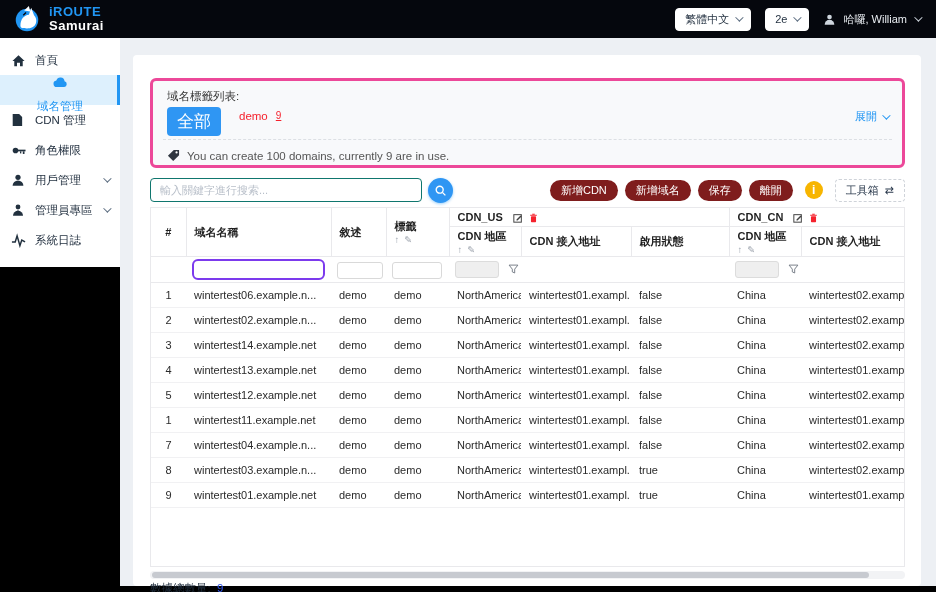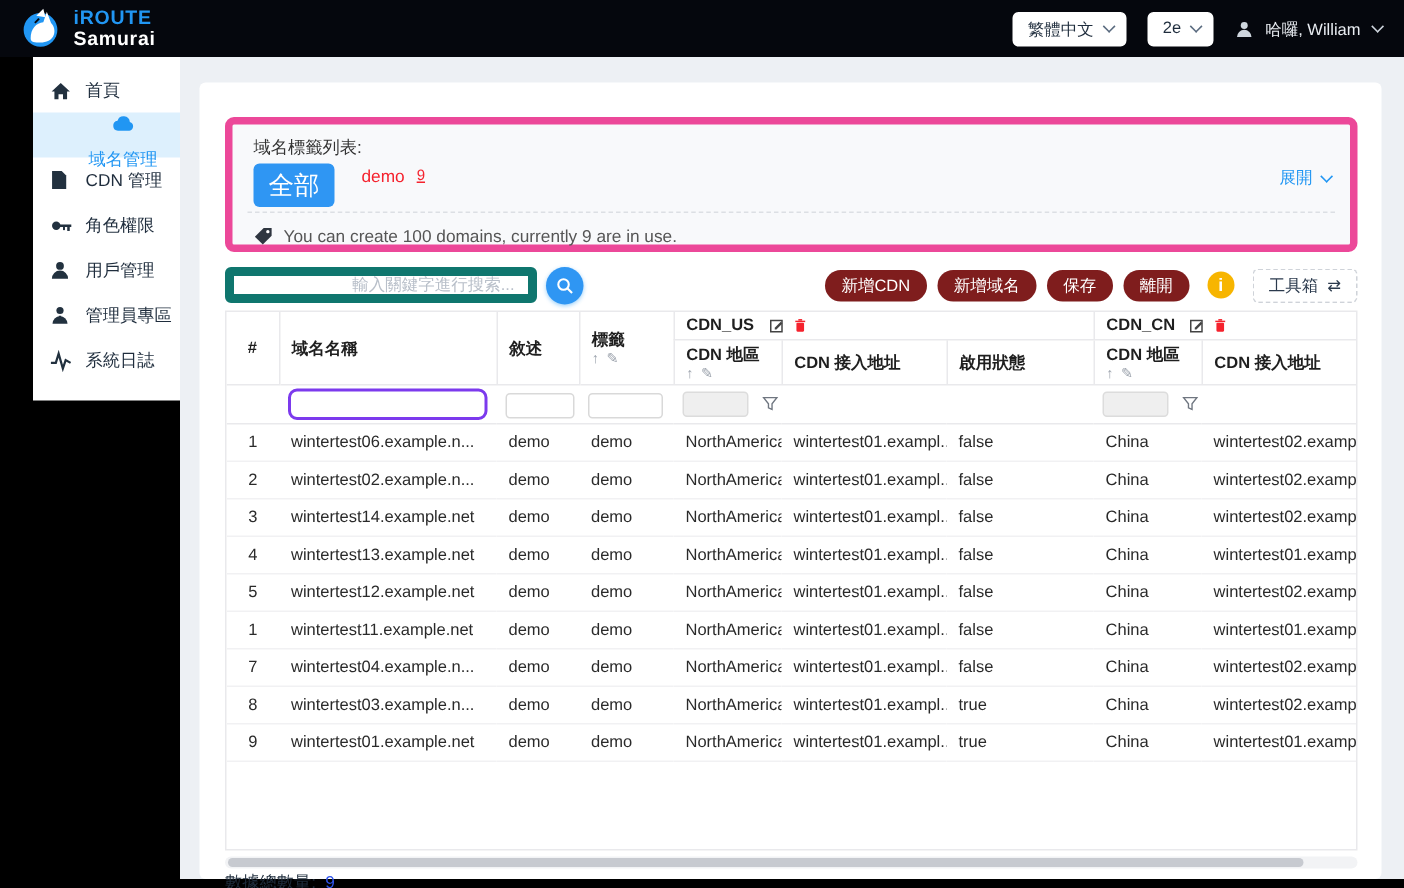--- a/index.html
+++ b/index.html
@@ -17,53 +17,53 @@
   .topbar-right { margin-left:auto; display:flex; align-items:center; gap:14px; }
   .top-pill { background:#fff; border:1px solid #fff; border-radius:4px; height:23px; padding:0 9px;
               font-size:11px; color:#1f2d3d; display:flex; align-items:center; gap:6px; cursor:pointer; }
   .chev { width:6px; height:6px; border-right:1.4px solid #5a6b7f; border-bottom:1.4px solid #5a6b7f;
           transform:rotate(45deg) translateY(-2px); display:inline-block; }
   .chev.white { border-color:#cfd6de; }
   .chev.blue  { border-color:#2196f3; }
   .user-menu { display:flex; align-items:center; gap:7px; color:#e9edf2; font-size:11px; cursor:pointer; }
 
   
-  .sidebar { position:absolute; left:0; top:38px; width:120px; height:554px; background:#000;margin-left:22px; }
+  .sidebar { position:absolute; left:0; top:38px; width:120px; height:554px; background:#000; }
   .sidebar-menu { background:#fff; padding:7px 0 12px 0; }
   .side-item { height:30px; display:flex; align-items:center; gap:9px; padding:0 11px;
                font-size:11.5px; color:#1f2d3d; cursor:pointer; position:relative; }
   .side-item .s-icon { width:15px; height:15px; flex:0 0 15px; color:#22313f; display:flex; align-items:center; }
   .side-item.active { background:#ddf0fd; color:#2196f3; box-shadow:inset -3px 0 0 #2196f3;flex-direction:column; }
   .side-item.active .s-icon { color:#2196f3; }
   .side-item .item-chev { margin-left:auto; }
 
   
   .main { position:absolute; left:120px; top:38px; width:816px; height:548px; background:#edf0f4; }
   .card { position:absolute; left:13px; top:17px; right:15px; bottom:0; background:#fff; border-radius:4px; }
 
   
   .tag-panel { position:absolute; left:17px; top:23px; right:16px; height:90px;
-               background:#f8f9fb; border:5px solid #ec4899; border-radius:6px; }
+               background:#f8f9fb; border:3px solid #ec4899; border-radius:6px; }
   .tag-title { position:absolute; left:14px; top:8px; font-size:11.5px; color:#333; }
   .tag-row { position:absolute; left:14px; top:26px; display:flex; align-items:flex-start; gap:18px; }
   .tag-all { background:#2f96f3; color:#fff; border:none; border-radius:4px; font-size:17px;
              padding:3px 10px; cursor:pointer; }
   .tag-demo-wrap { display:flex; align-items:flex-start; gap:8px; margin-top:3px; cursor:pointer; }
   .tag-demo { color:#f5222d; font-size:11.5px; }
   .tag-count { color:#f5222d; font-size:10px; text-decoration:underline; }
   .expand-link { position:absolute; right:14px; top:28px; color:#2196f3; font-size:11px;
                  display:flex; align-items:center; gap:5px; cursor:pointer; }
   .tag-divider { position:absolute; left:10px; right:10px; top:58px; border-top:1px dashed #dcdfe4; }
   .quota-line { position:absolute; left:14px; top:68px; display:flex; align-items:center; gap:7px;
                 font-size:11.5px; color:#555; }
 
   
   .toolbar { position:absolute; left:17px; right:16px; top:122px; height:26px; display:flex; align-items:center; }
-  .search-input { width:208px; height:24px; border:6px solid #0f766e; border-radius:4px;
-                  font-size:11px; padding:0 9px; color:#333; outline:none;text-align:right; }
+  .search-input { width:272px; height:24px; border:1px solid #0f766e; border-radius:4px;
+                  font-size:11px; padding:0 9px; color:#333; outline:none; }
   .search-input::placeholder { color:#b8bfc9; }
   .search-btn { width:25px; height:25px; border-radius:50%; background:#2f96f3; border:none; margin-left:6px;
                 display:flex; align-items:center; justify-content:center; cursor:pointer;
                 box-shadow:0 1px 3px rgba(33,150,243,.45); }
   .toolbar-right { margin-left:auto; display:flex; align-items:center; gap:7px; }
   .pill-btn { background:#7f1d1d; color:#fff; border:none; border-radius:11px; height:21px;
               padding:0 11px; font-size:11px; cursor:pointer; white-space:nowrap; }
   .warn-icon { width:18px; height:18px; border-radius:50%; background:#f7b500; color:#fff; font-size:12px;
                font-weight:bold; display:flex; align-items:center; justify-content:center; margin:0 5px; cursor:pointer; }
   .toolbox-btn { background:#fff; border:1px dashed #cfd3d9; border-radius:4px; height:23px; padding:0 10px;

